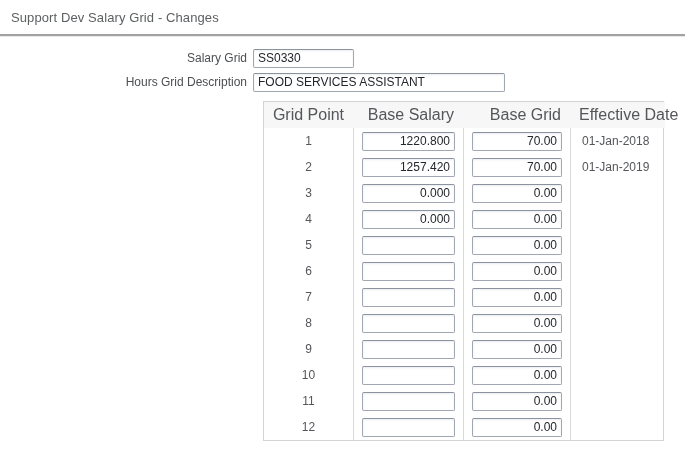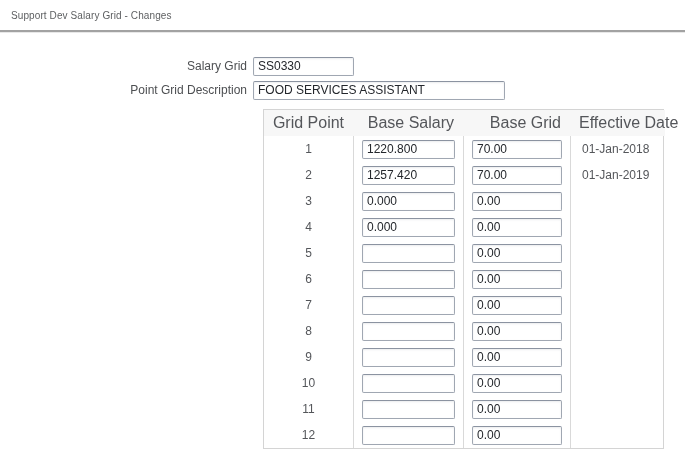--- a/index.html
+++ b/index.html
@@ -5,32 +5,32 @@
   * { margin: 0; padding: 0; box-sizing: border-box; }
   html, body { background: #ffffff; }
   body {
     width: 685px; height: 452px;
     font-family: "Liberation Sans", sans-serif;
     color: #555;
     overflow: hidden;
   }
   .page-title {
     padding: 10px 0 0 11px;
-    font-size: 10px;
+    font-size: 13px;
     color: #5d5f61;
     letter-spacing: .1px;
   }
   .title-divider {
     margin-top: 9px;
     height: 0;
     border-top: 2px solid #a2a2a2;
     border-bottom: 1px solid #e8e8e8;
   }
   
-  .form-area { margin-top: 23px; }
+  .form-area { margin-top: 11px; }
   .form-row {
     display: flex;
     align-items: center;
     margin-bottom: 4px;
     height: 20px;
   }
   .form-label {
     width: 253px;
     text-align: right;
     padding-right: 6px;
@@ -79,36 +79,37 @@
     display: flex;
     align-items: center;
   }
   .cell.point { justify-content: center; font-size: 12px; color: #54565a; }
   .cell.input-cell { padding: 0 8px; }
   .cell.date { padding-left: 11px; font-size: 12px; color: #54565a; white-space: nowrap; }
   .div-l { border-left: 1px solid #d9d9d9; }
   .num-input {
     flex: 1;
     width: 100%;
+    text-align: right;
     height: 19px;
   }
 </style>
 </head>
 <body>
 
 <div class="page-title">Support Dev Salary Grid - Changes</div>
 <div class="title-divider"></div>
 
 <div class="form-area">
   <div class="form-row">
     <div class="form-label">Salary Grid</div>
     <input type="text" class="grid-code-input" value="SS0330" style="">
   </div>
   <div class="form-row">
-    <div class="form-label">Point Grid Description</div>
+    <div class="form-label">Hours Grid Description</div>
     <input type="text" class="grid-desc-input" value="FOOD SERVICES ASSISTANT" style="">
   </div>
 </div>
 
 <div class="grid-table">
   <div class="th center">Grid Point</div>
   <div class="th right">Base Salary</div>
   <div class="th right">Base Grid</div>
   <div class="th left">Effective Date</div>
 <div class="cell point">1</div>

